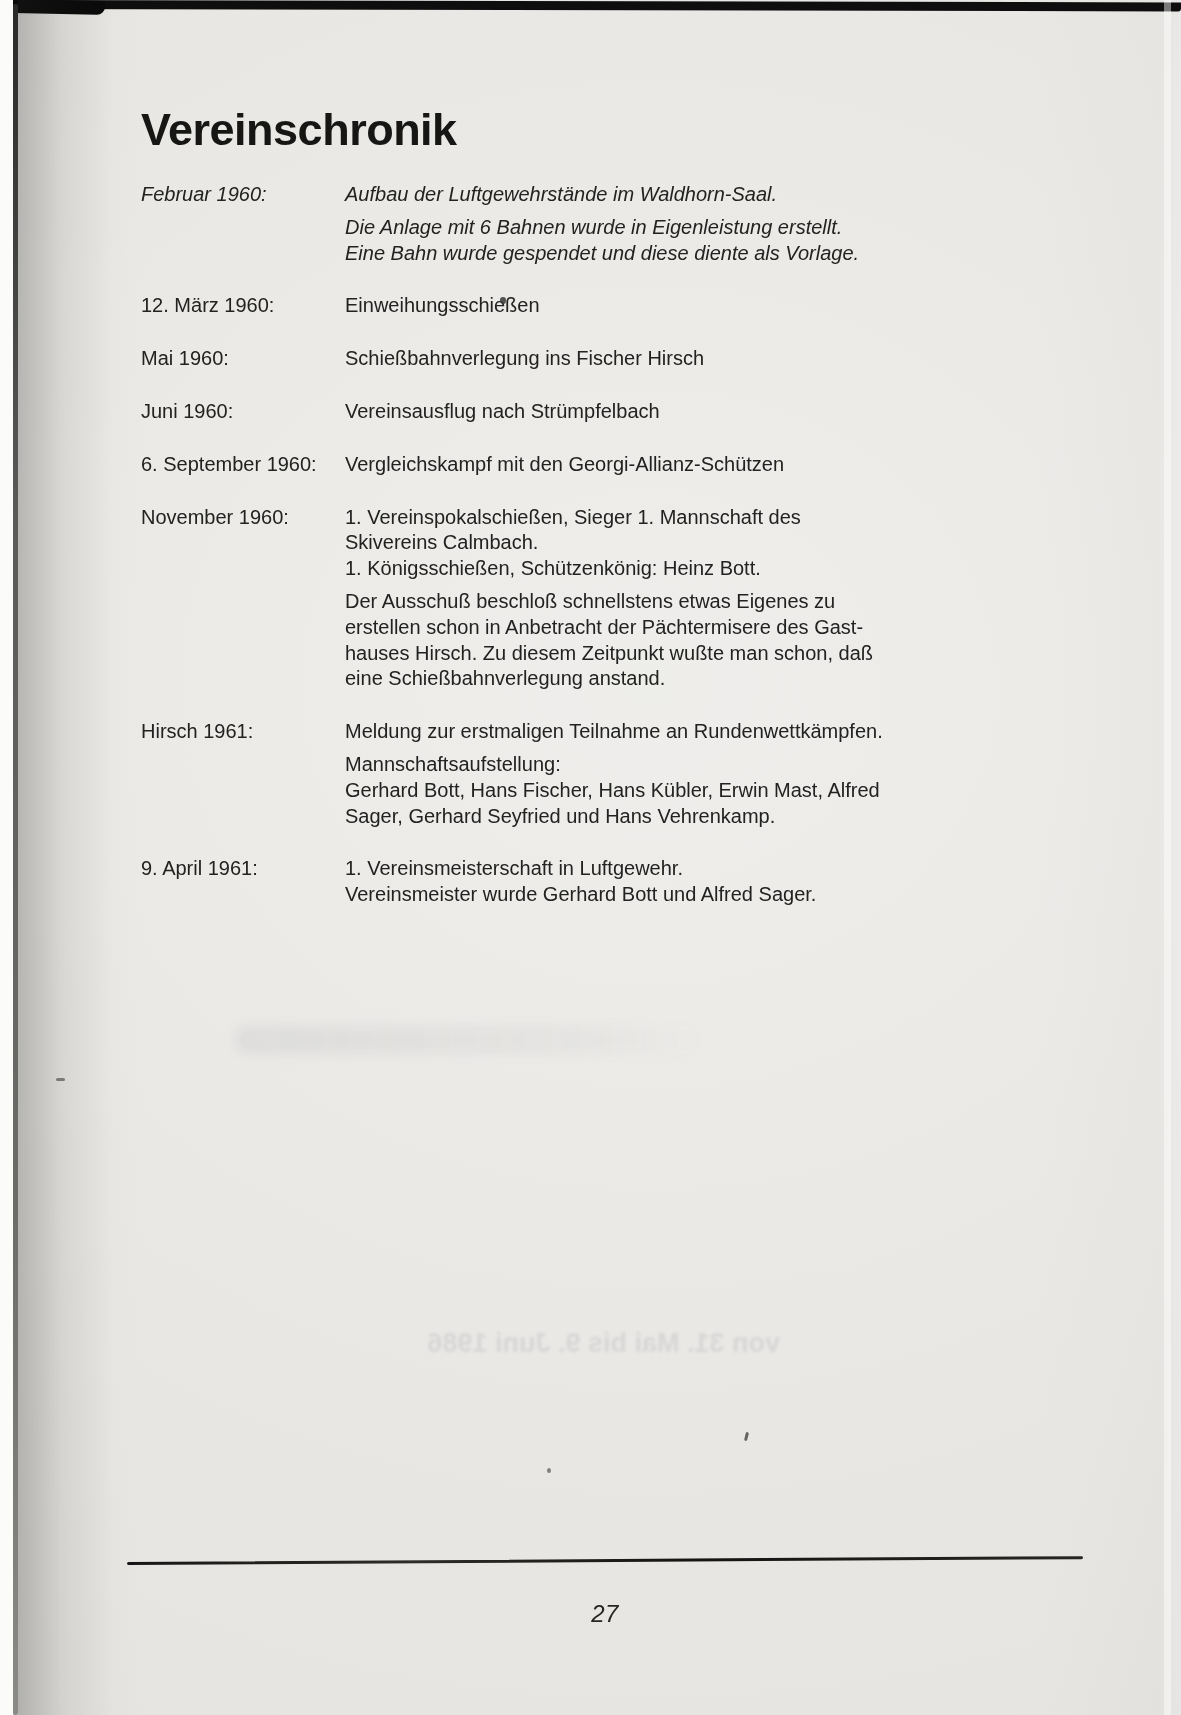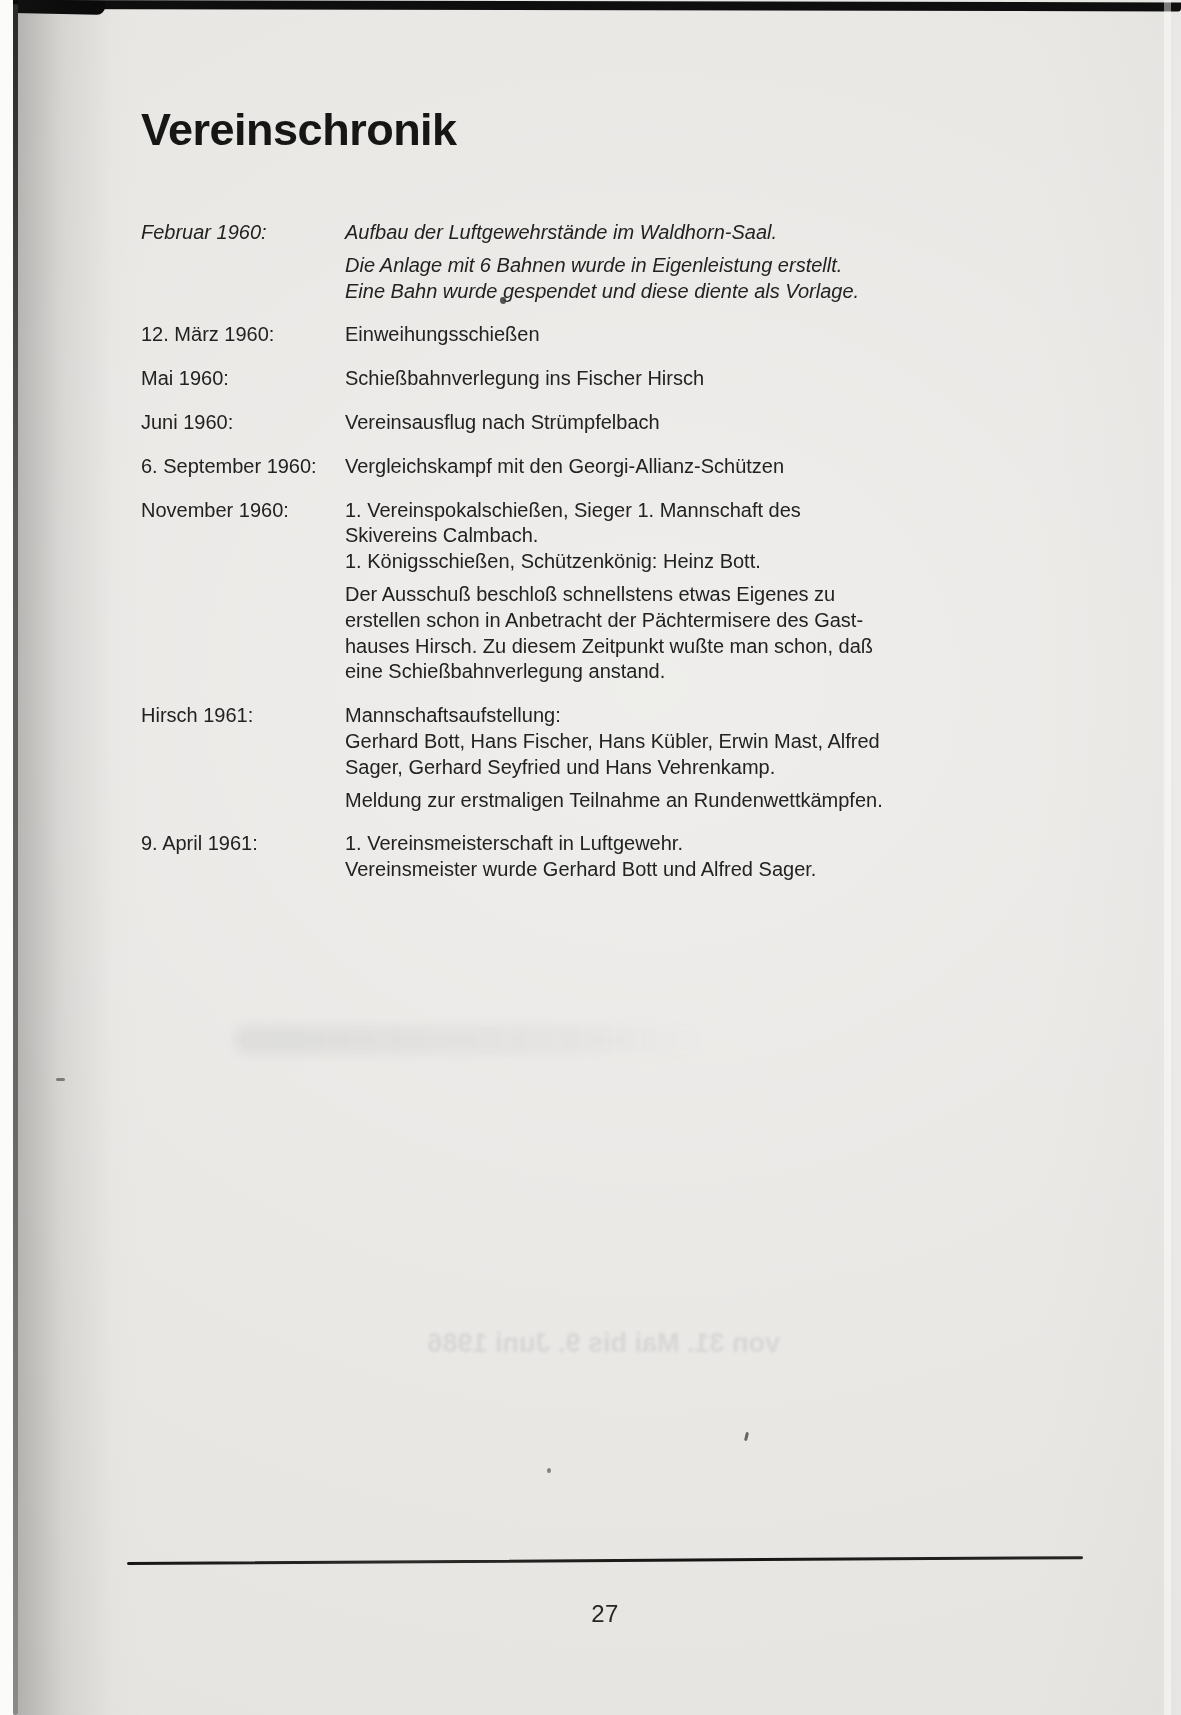--- a/index.html
+++ b/index.html
@@ -40,43 +40,43 @@
   }
   .page-edge-highlight {
     position:absolute; top:0; right:10px; width:7px; height:1715px;
     background:rgba(255,255,255,0.45);
   }
 
   
   .content { position:absolute; left:141px; top:104px; width:920px; color:#222220; }
   .doc-title {
     font-size:45px; font-weight:bold; letter-spacing:-0.5px; color:#161614;
-    margin:0 0 64px 0;
+    margin:0 0 26px 0;
   }
   .entry {
     display:grid; grid-template-columns:204px 1fr;
-    margin-top:18px;
+    margin-top:27px;
     font-size:20px; line-height:25.8px;
   }
   .entry:first-of-type { margin-top:0;font-style:italic; }
   .entry-date { white-space:pre-line; }
   .entry-body { width:660px; }
   .para { white-space:pre-line; margin:0; }
   .para + .para { margin-top:7px; }
 
   
   .footer-rule {
     position:absolute; left:127px; top:1562px; width:956px; height:3px;
     background:linear-gradient(to right, #161616, #2c2c2a 30%, #141414 60%, #262624);
     transform:rotate(-0.35deg); transform-origin:left center;
     border-radius:2px;
   }
   .page-number {
     position:absolute; top:1600px; left:605px; transform:translateX(-50%);
-    font-size:24px; color:#262624; letter-spacing:0.5px;
+    font-size:24px; color:#262624; letter-spacing:0.5px;font-style:italic;
   }
 
   
   .ink-dot { position:absolute; left:500px; top:297px; width:6px; height:7px; background:#3a3a38; border-radius:50% 50% 45% 55%; opacity:0.85; }
   .speck-a { position:absolute; left:745px; top:1432px; width:3px; height:9px; background:#444442; transform:rotate(14deg); border-radius:2px; opacity:0.8; }
   .speck-b { position:absolute; left:547px; top:1468px; width:4px; height:5px; background:#55554f; border-radius:50%; opacity:0.7; }
   .speck-c { position:absolute; left:56px; top:1078px; width:9px; height:3px; background:#4a4a46; border-radius:2px; opacity:0.65; }
   .ghost-smear {
     position:absolute; left:235px; top:1026px; width:470px; height:28px;
     background:linear-gradient(to right, rgba(110,110,120,0.10), rgba(110,110,120,0.05) 70%, rgba(110,110,120,0));
@@ -153,24 +153,24 @@
         <p class="para">Der Ausschuß beschloß schnellstens etwas Eigenes zu
 erstellen schon in Anbetracht der Pächtermisere des Gast-
 hauses Hirsch. Zu diesem Zeitpunkt wußte man schon, daß
 eine Schießbahnverlegung anstand.</p>
       </div>
     </div>
 
     <div class="entry">
       <div class="entry-date">Hirsch 1961:</div>
       <div class="entry-body">
+        <p class="para">Meldung zur erstmaligen Teilnahme an Rundenwettkämpfen.</p>
         <p class="para">Mannschaftsaufstellung:
 Gerhard Bott, Hans Fischer, Hans Kübler, Erwin Mast, Alfred
 Sager, Gerhard Seyfried und Hans Vehrenkamp.</p>
-        <p class="para">Meldung zur erstmaligen Teilnahme an Rundenwettkämpfen.</p>
       </div>
     </div>
 
 
     <div class="entry">
       <div class="entry-date">9. April 1961:</div>
       <div class="entry-body">
         <p class="para">1. Vereinsmeisterschaft in Luftgewehr.
 Vereinsmeister wurde Gerhard Bott und Alfred Sager.</p>
       </div>

